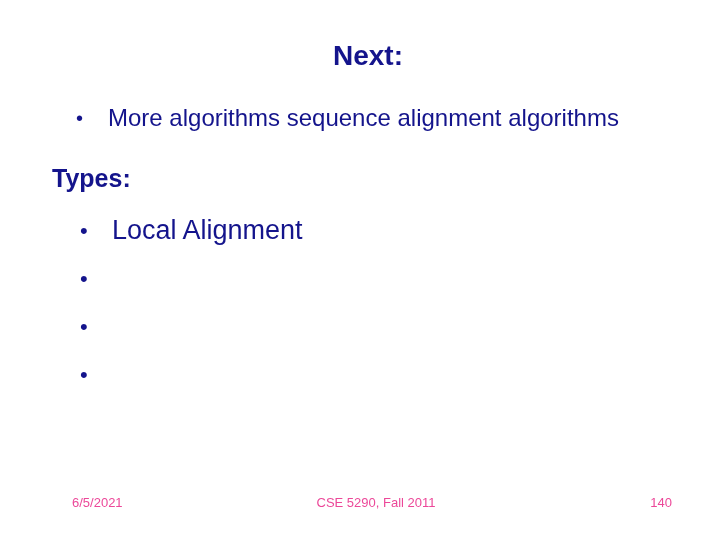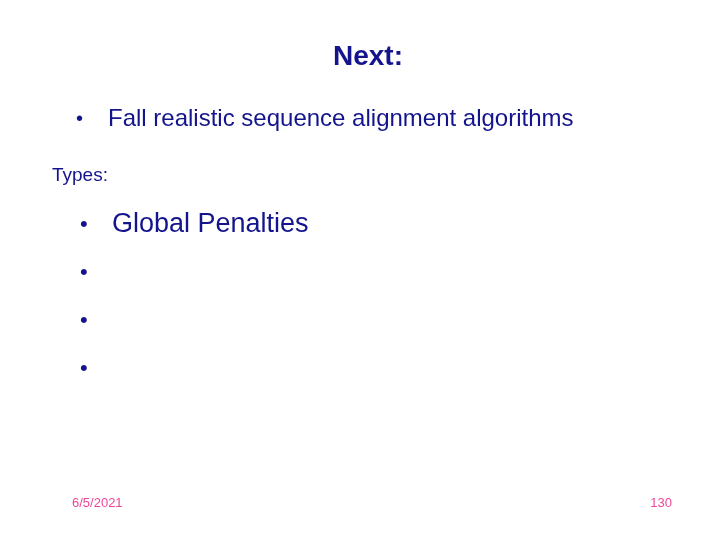--- a/index.html
+++ b/index.html
@@ -31,24 +31,25 @@
     margin-bottom: 28px;
   }
   .bullet-dot {
     width: 24px;
     flex-shrink: 0;
     text-align: left;
     font-size: 20px;
     line-height: 28px;
   }
   .types-label {
-    font-size: 19px;
+    font-size: 25px;
     margin-top: 10px;
     margin-bottom: 18px;
     margin-left: -16px;
+    font-weight: bold;
   }
   .big-list .bullet-line {
     font-size: 27px;
     margin-bottom: 8px;
   }
   .big-list .bullet-dot {
     font-size: 22px;
     line-height: 32px;
   }
   .footer {
@@ -71,39 +72,40 @@
 </style>
 </head>
 <body>
 
 <div class="title">Next:</div>
 
 <div class="content">
 
   <div class="bullet-line">
     <span class="bullet-dot">•</span>
-    <span>Fall realistic sequence alignment algorithms</span>
+    <span>More algorithms sequence alignment algorithms</span>
   </div>
 
   <div class="types-label">Types:</div>
 
   <div class="big-list">
     <div class="bullet-line">
       <span class="bullet-dot">•</span>
-      <span>Global Penalties</span>
+      <span>Local Alignment</span>
     </div>
     <div class="bullet-line">
       <span class="bullet-dot">•</span>
     </div>
     <div class="bullet-line">
       <span class="bullet-dot">•</span>
     </div>
     <div class="bullet-line">
       <span class="bullet-dot">•</span>
     </div>
   </div>
 
 </div>
 
 <div class="footer">
   <span>6/5/2021</span>
-  <span>130</span>
+  <span class="footer-center">CSE 5290, Fall 2011</span>
+  <span>140</span>
 </div>
 
 </body></html>

